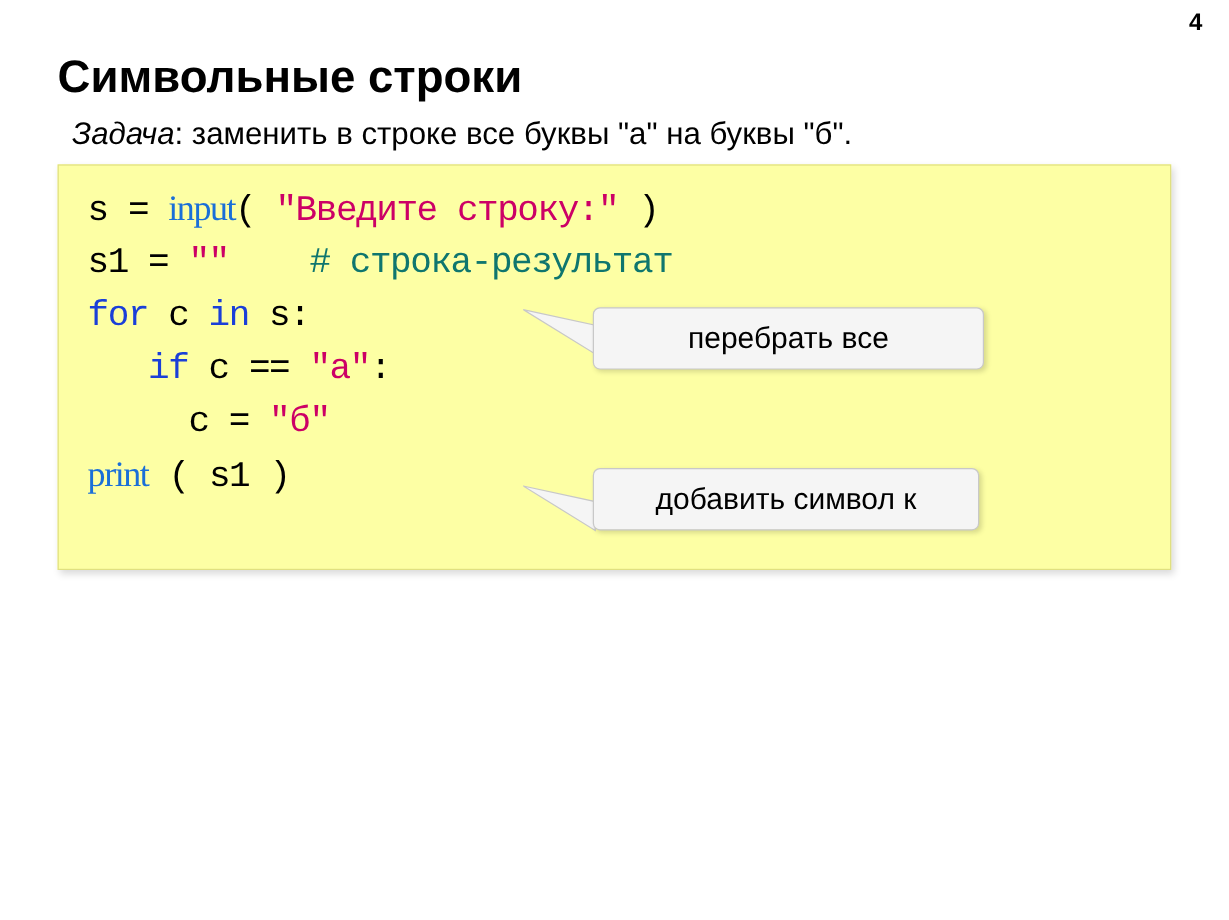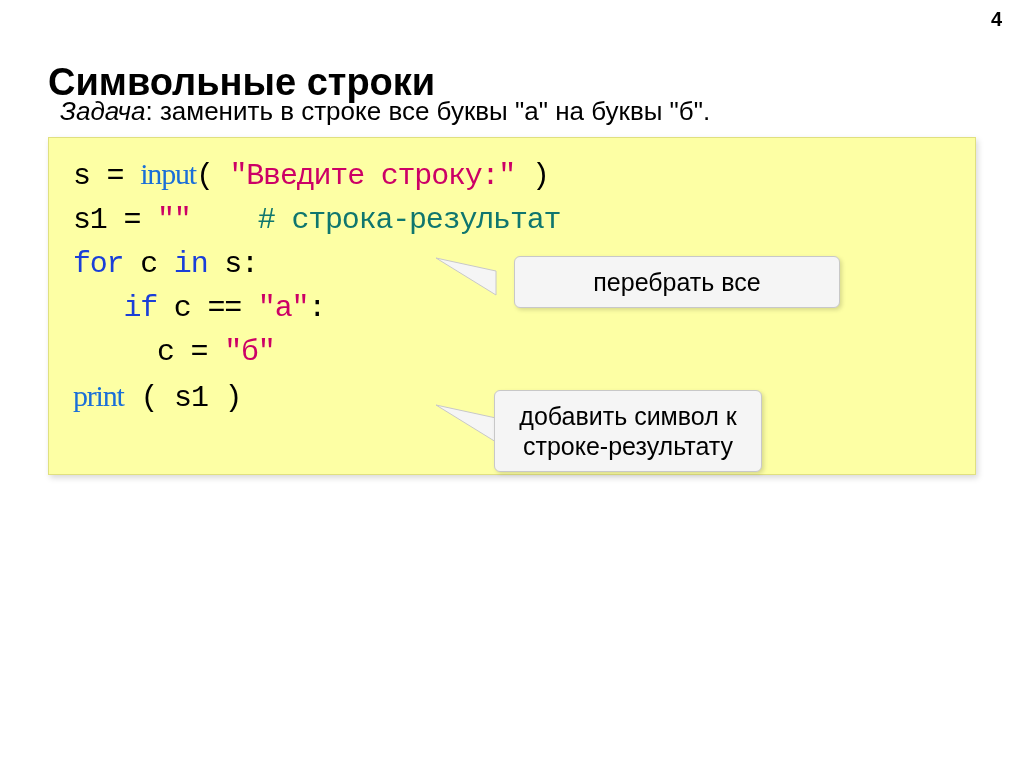--- a/index.html
+++ b/index.html
@@ -14,21 +14,21 @@
   .page-number {
     position: absolute;
     top: 8px;
     right: 22px;
     font-size: 20px;
     font-weight: bold;
     color: #000;
   }
   .title {
     position: absolute;
-    top: 61px;
+    top: 44px;
     left: 48px;
     font-size: 38px;
     font-weight: bold;
     color: #000;
   }
   .task {
     position: absolute;
     top: 96px;
     left: 60px;
     font-size: 26px;
@@ -65,22 +65,22 @@
     background: #f5f5f5;
     border: 1px solid #c8c8c8;
     border-radius: 6px;
     box-shadow: 2px 2px 4px rgba(0,0,0,0.15);
     font-size: 25px;
     line-height: 30px;
     text-align: center;
     color: #000;
     padding: 10px 18px;
   }
-  .callout-1 { top: 256px; left: 494px; width: 326px; margin-left: 20px; }
-  .callout-2 { top: 390px; left: 494px; width: 268px; }
+  .callout-1 { top: 256px; left: 494px; width: 326px; }
+  .callout-2 { top: 390px; left: 494px; width: 322px; }
 
   .tail {
     position: absolute;
     width: 0; height: 0;
   }
   .tail svg { display: block; }
 </style>
 </head>
 <body>
 
@@ -110,14 +110,13 @@
   <div>перебрать все</div>
 </div>
 
 <div class="tail" style="top:402px; left:436px;">
   <svg width="62" height="44">
     <polygon points="0,3 60,16 60,40" fill="#f5f5f5" stroke="#c8c8c8" stroke-width="1"></polygon>
   </svg>
 </div>
 <div class="callout callout-2">
   <div>добавить символ к</div>
-  <div>строке-результату</div>
 </div>
 
 </body></html>

